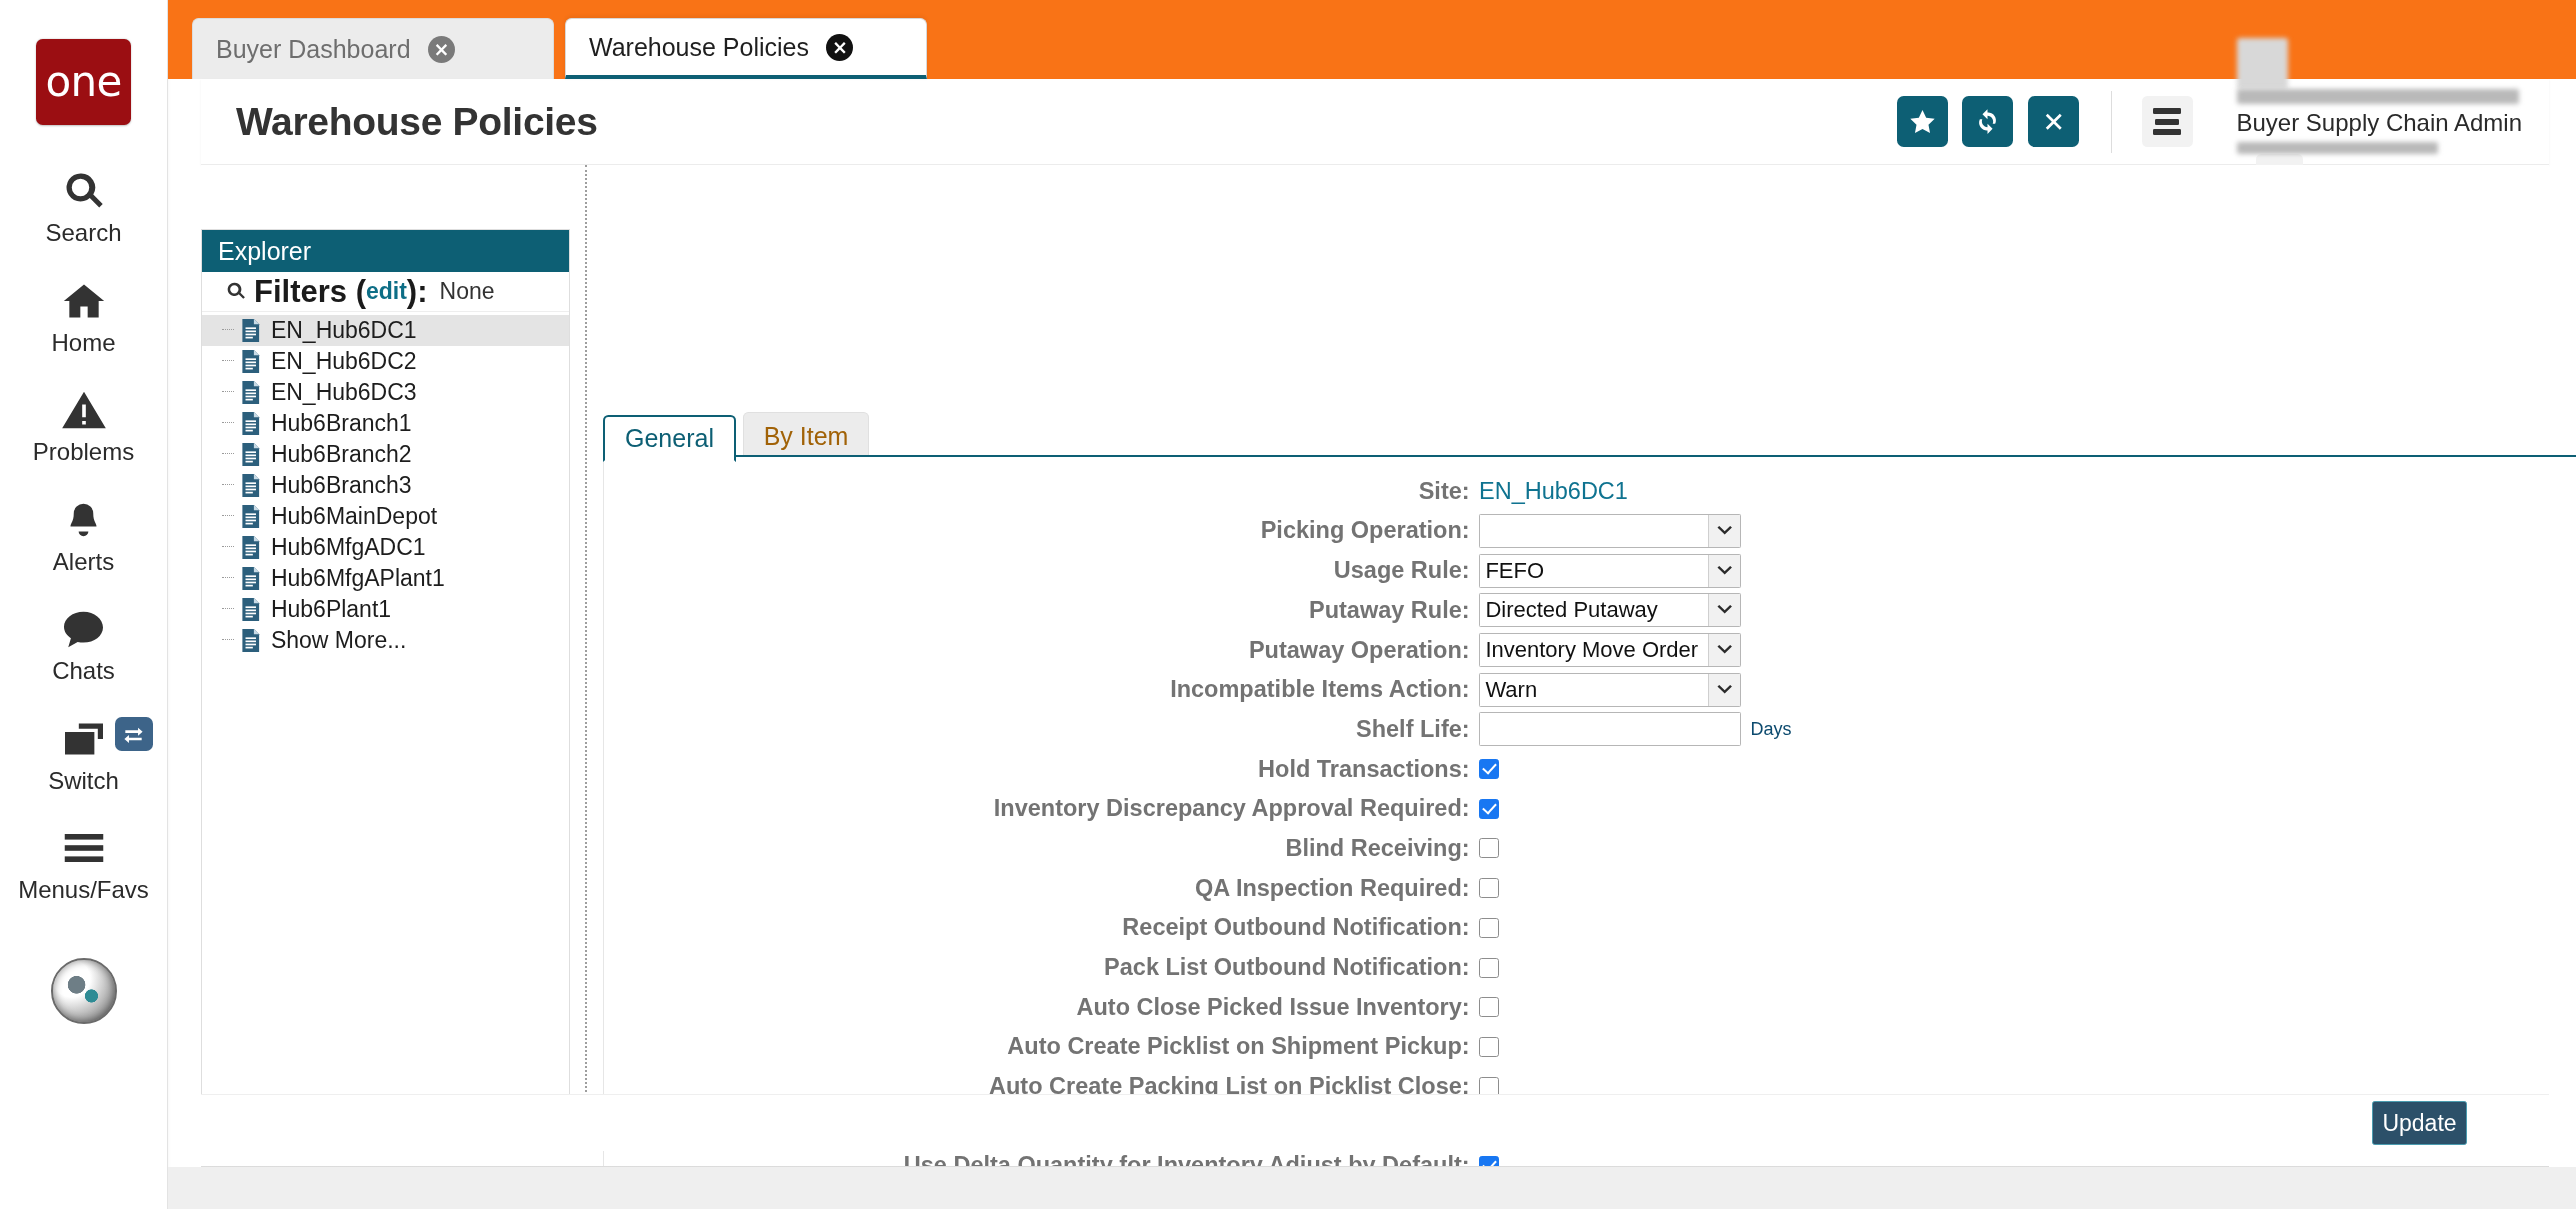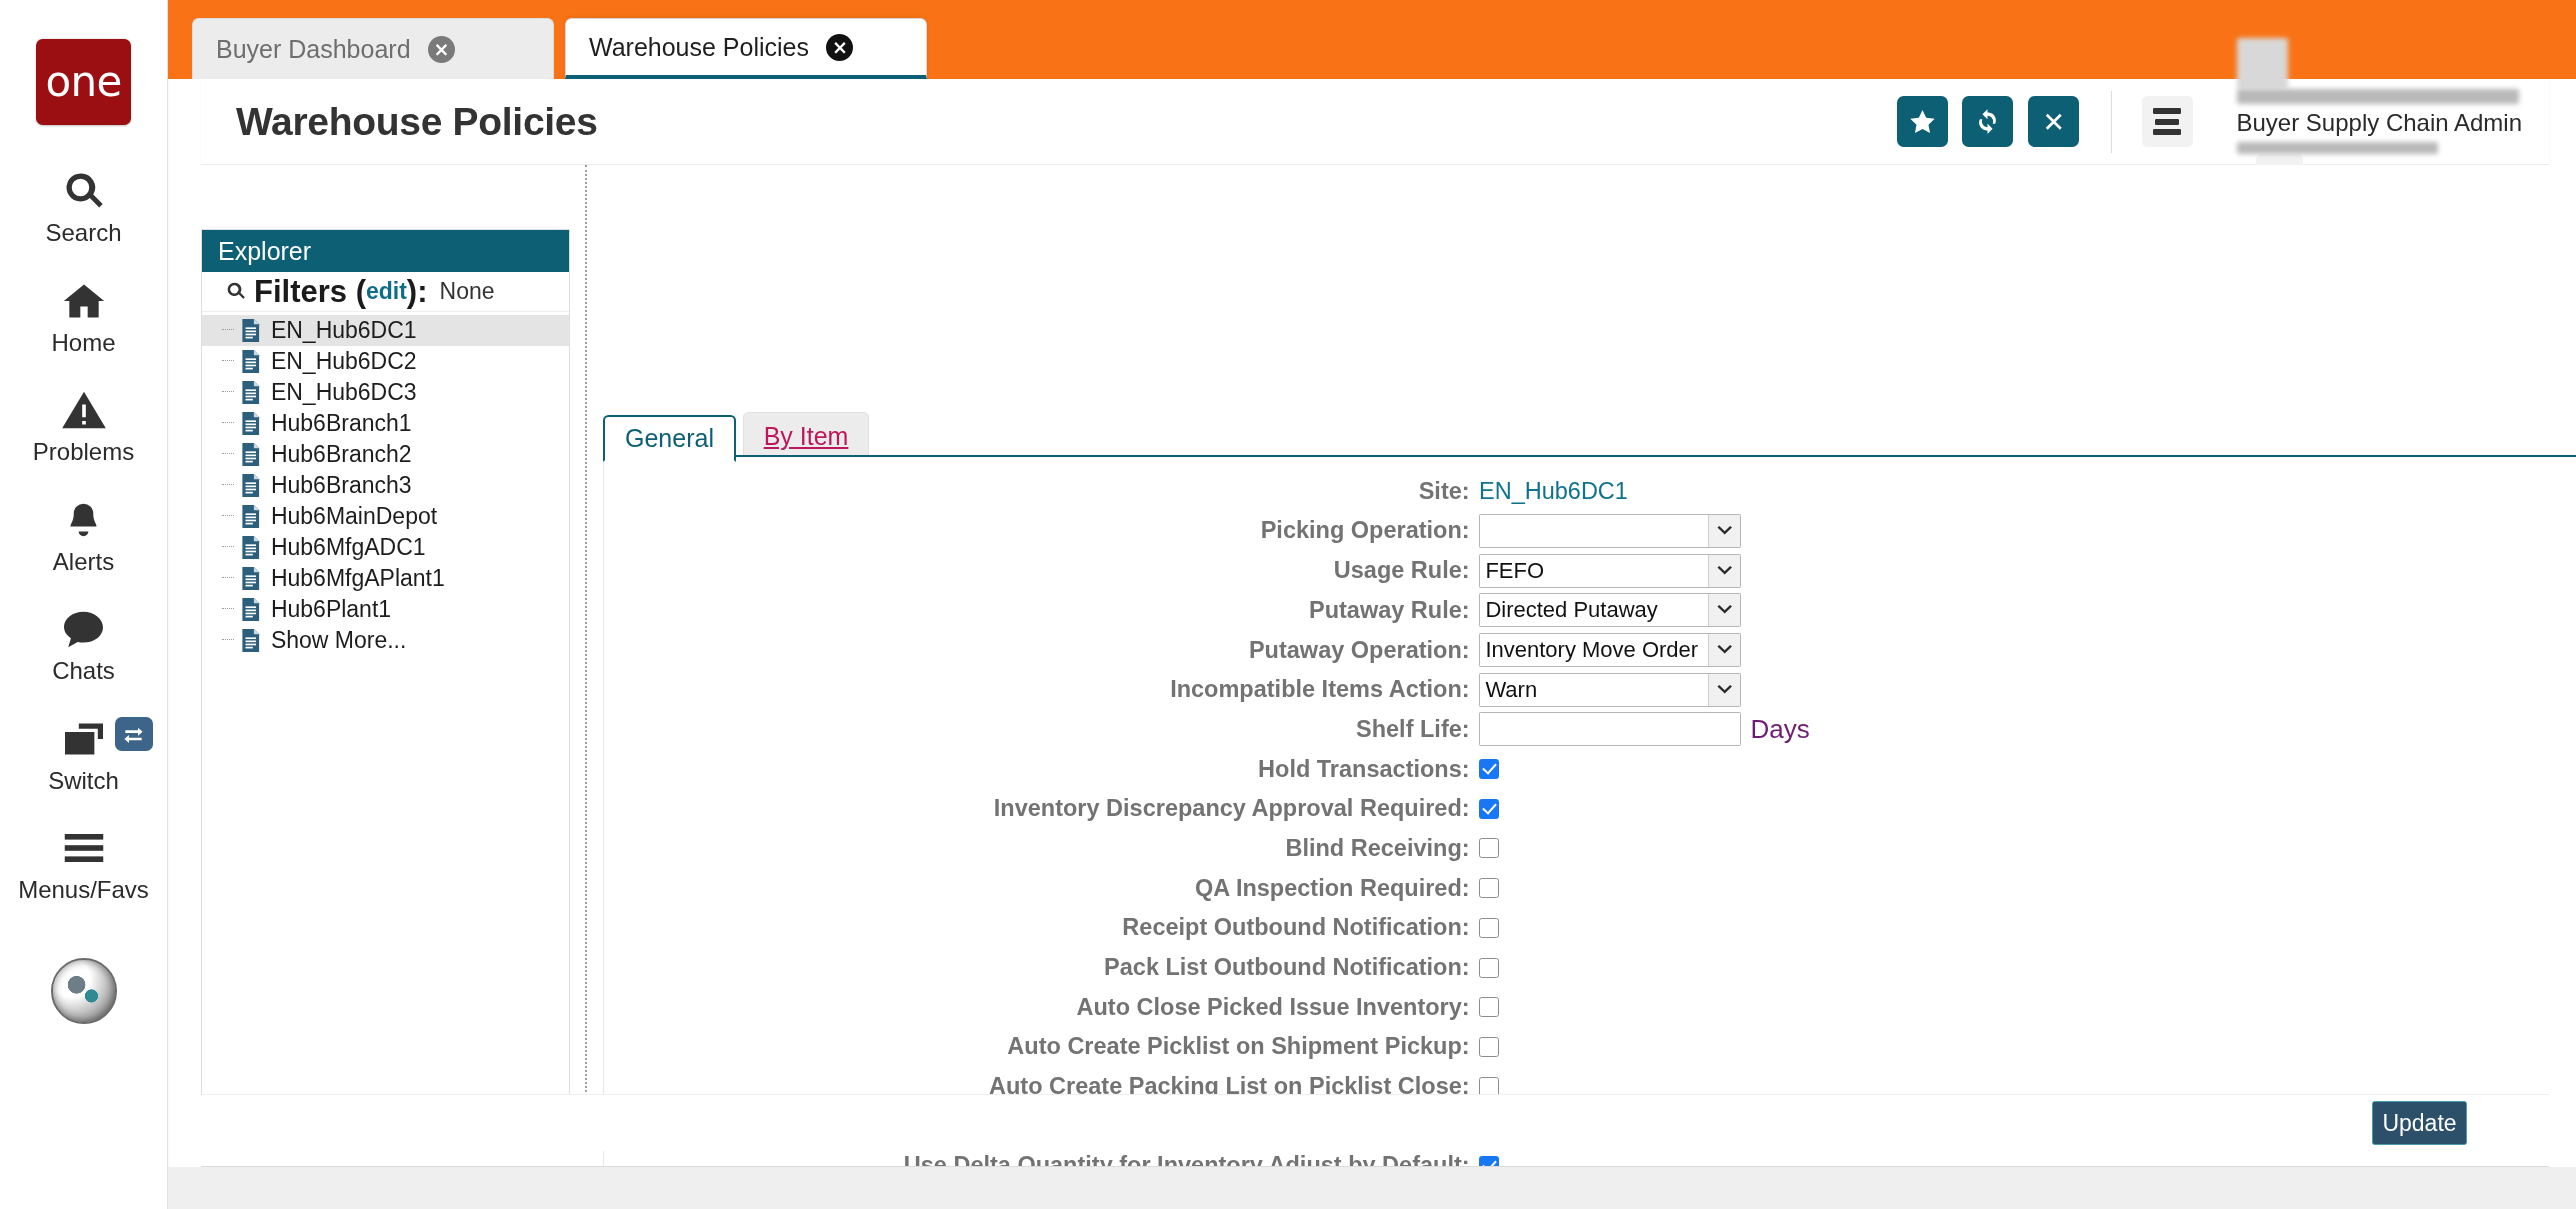--- a/index.html
+++ b/index.html
@@ -228,23 +228,23 @@
     display: flex; align-items: center;
     font-size: 25px; cursor: pointer;
     border-radius: 5.4px 5.4px 0 0;
   }
   .ftab.active {
     background: #ffffff; color: #0d5f74;
     border: 2.7px solid #0d5f74; border-bottom: 2.7px solid #ffffff;
     position: relative; z-index: 2; margin-bottom: -2.7px;
   }
   .ftab.inactive {
-    background: #ececec; color: #be185d;
+    background: #ececec; color: #a16207;
     border: 0.7px solid #e0e0e0; border-bottom: none;
-    margin-left: 6.7px; margin-bottom: 0; text-decoration: underline;
+    margin-left: 6.7px; margin-bottom: 0;
   }
   #ftab-rule {
     position: absolute; left: 402px; top: 290px;
     width: 2147px; height: 2.7px; background: #0d5f74;
   }
   #formbox {
     position: absolute; left: 402px; top: 292px;
     width: 2147px; height: 802px;
     background: #ffffff;
     border-left: 0.7px solid #e6e6e6; border-right: 0.7px solid #e6e6e6;
@@ -276,21 +276,21 @@
     background: #f1f1f1;
     border-left: 0.7px solid #cfcfcf;
     display: flex; align-items: center; justify-content: center;
   }
   .fselect .arrowbox svg { fill: #2b2b2b; }
   .ftext {
     width: 262px; height: 34px;
     border: 0.7px solid #b6b6b6; background: #ffffff;
     border-radius: 1.3px;
   }
-  .funit { font-size: 26px; color: #701a75; margin-left: 9.4px; }
+  .funit { font-size: 18px; color: #0c4a6e; margin-left: 9.4px; }
   .fcheck {
     width: 20px; height: 20px; border-radius: 2.7px;
     border: 1.3px solid #8d8d8d; background: #ffffff;
     display: flex; align-items: center; justify-content: center;
   }
   .fcheck.on {
     background: #1877f2; border-color: #1877f2;
   }
   .fcheck.on::after {
     content: ""; display: block;

